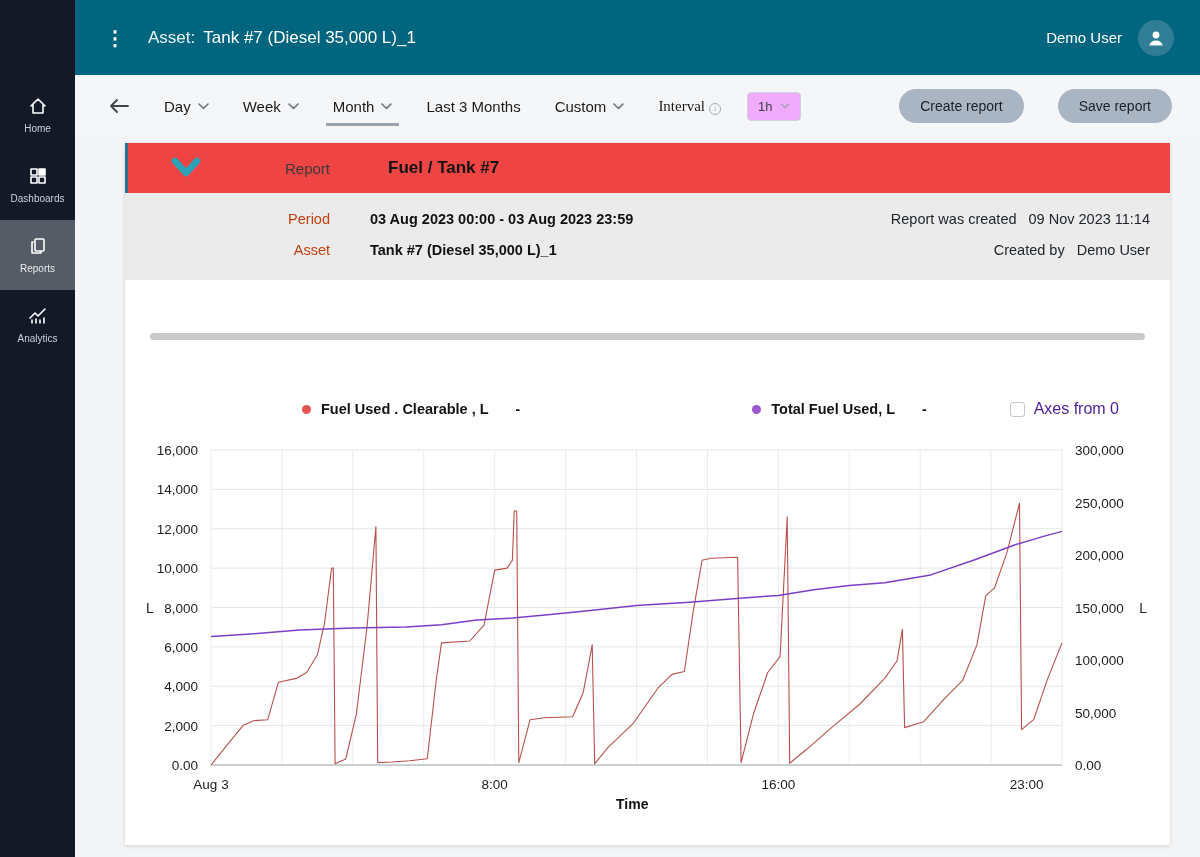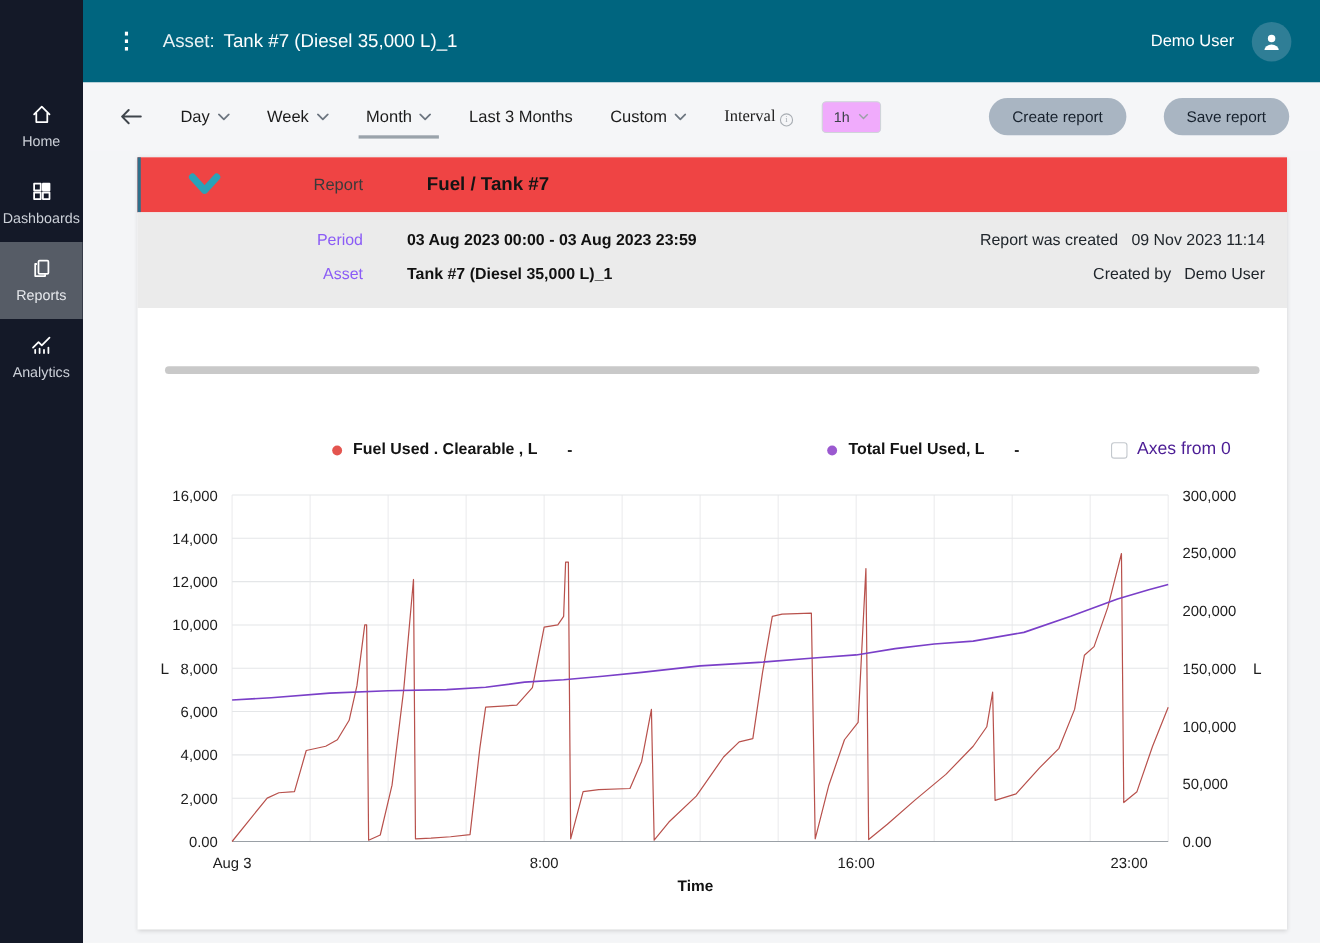--- a/index.html
+++ b/index.html
@@ -3,21 +3,21 @@
 <meta charset="utf-8">
 <style>
   * { margin:0; padding:0; box-sizing:border-box; }
   html,body { width:1200px; height:857px; overflow:hidden; background:#f4f5f7;
     font-family:"Liberation Sans", sans-serif; color:#1c1c1c; }
 
   
   .sidebar { position:fixed; left:0; top:0; bottom:0; width:75px; background:#141928; z-index:20; }
   .sidebar nav { margin-top:80px; display:flex; flex-direction:column; }
   .s-item { height:70px; display:flex; flex-direction:column; align-items:center; justify-content:center;
-    gap:7px; color:#ccd0d8; font-size:13px; cursor:pointer; }
+    gap:7px; color:#ccd0d8; font-size:10px; cursor:pointer; }
   .s-item.active { background:#565c66; color:#e8eaee; }
   .s-item svg { width:20px; height:20px; stroke:#fff; fill:none; stroke-width:1.6; stroke-linecap:round; stroke-linejoin:round; }
 
   
   .topbar { margin-left:75px; height:75px; background:#00657f; display:flex; align-items:center;
     padding:0 26px 0 30px; color:#fff; }
   .kebab { font-size:20px; font-weight:bold; letter-spacing:1px; cursor:pointer; line-height:1; }
   .asset-title { margin-left:22px; font-size:17px; display:flex; gap:8px; }
   .asset-title .lab { opacity:.92; }
   .user-area { margin-left:auto; display:flex; align-items:center; gap:16px; }
@@ -46,21 +46,21 @@
   
   .card { margin:6px 30px 0 50px; width:1045px; height:702px; background:#fff;
     box-shadow:0 1px 4px rgba(0,0,0,.15); }
   .band-blue { height:50px; background:#ef4444; display:flex; align-items:center; border-left:3px solid #2e6f8a; }
   .collapse-chevron { margin-left:42px; width:32px; height:22px; cursor:pointer; }
   .collapse-chevron svg { width:32px; height:22px; stroke:#2aa2b8; fill:none; stroke-width:6.5; stroke-linecap:round; stroke-linejoin:round; }
   .band-blue .rep-label { margin-left:83px; font-size:15px; color:#3a3a3a; }
   .band-blue .rep-title { margin-left:58px; font-size:17px; font-weight:bold; color:#141414; }
   .band-gray { background:#ebebeb; padding:11px 20px 14px; }
   .g-row { display:flex; align-items:baseline; line-height:31px; font-size:14.5px; }
-  .g-row .lbl { width:185px; text-align:right; color:#8b5cf6; }
+  .g-row .lbl { width:185px; text-align:right; color:#c2410c; }
   .g-row .val { margin-left:40px; font-weight:bold; color:#111; }
   .g-row .right { margin-left:auto; display:flex; gap:12px; color:#20262c; }
 
   
   .chart-section { padding:0 25px; }
   .hscroll { margin-top:53px; height:7px; width:995px; background:#c9c9c9; border-radius:4px; cursor:pointer; }
   .legend-row { margin-top:58px; display:flex; align-items:center; height:22px; }
   .legend-item { display:flex; align-items:center; gap:10px; cursor:pointer; }
   .legend-item .dot { width:9px; height:9px; border-radius:50%; }
   .legend-item .llab { font-size:14.5px; font-weight:bold; color:#131313; }

